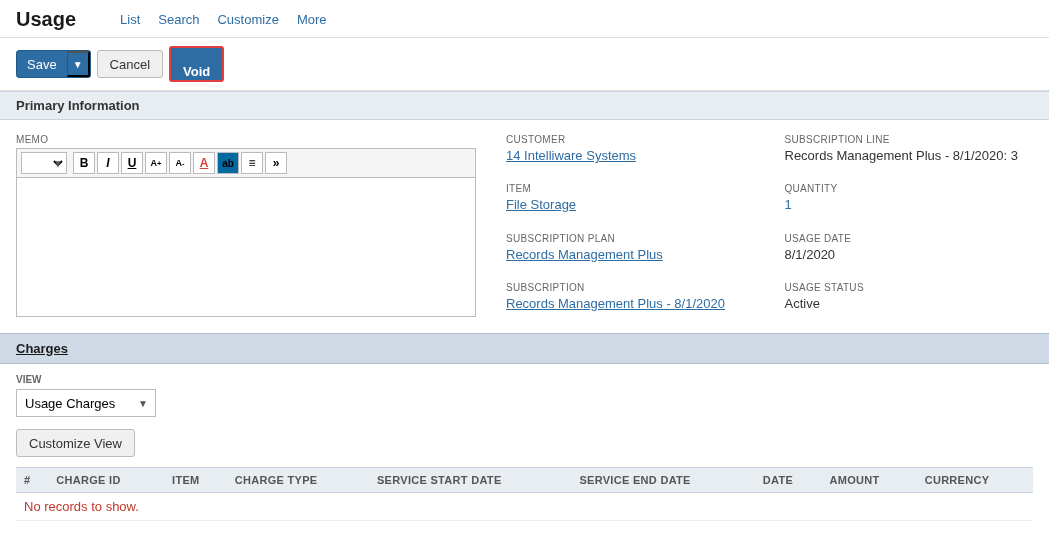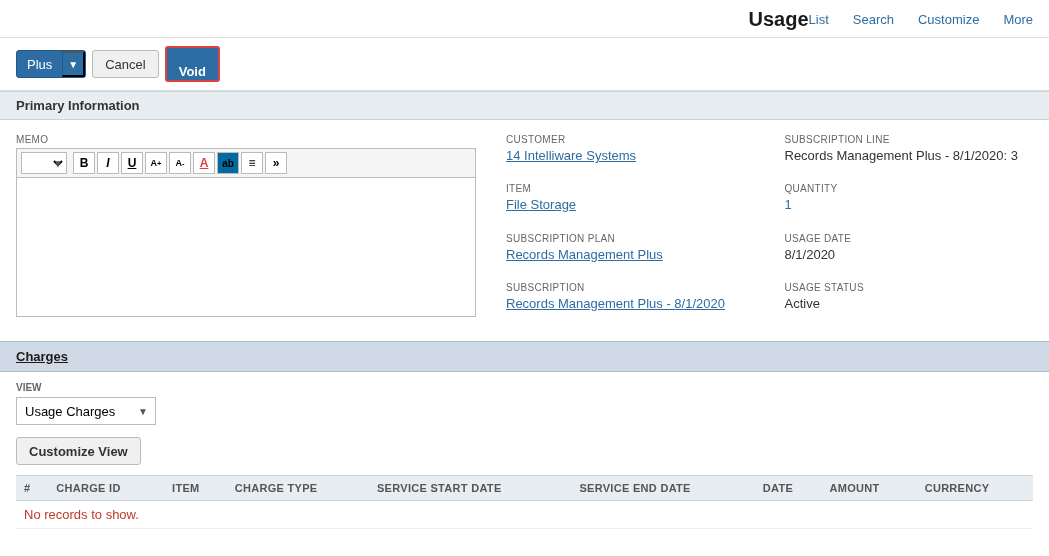--- a/index.html
+++ b/index.html
@@ -1,25 +1,25 @@
 <!DOCTYPE html>
 <html><head>
   <meta charset="utf-8">
   <style>
     * { box-sizing: border-box; margin: 0; padding: 0; }
     body { font-family: Arial, sans-serif; font-size: 13px; color: #333; background: #fff; }
 
     
     .top-bar {
-      display: flex; align-items: center; justify-content: flex-end;
+      display: flex; align-items: center; justify-content: flex-start;
       padding: 8px 16px 6px 16px;
       border-bottom: 1px solid #ddd;
     }
     .page-title { font-size: 20px; font-weight: bold; color: #1a1a1a; }
-    .top-nav { display: flex; gap: 24px; }
+    .top-nav { display: flex; gap: 18px; margin-left: 44px; }
     .top-nav-item { color: #2e6da4; text-decoration: none; font-size: 13px; cursor: pointer; }
 
     
     .toolbar {
       display: flex; align-items: center; gap: 6px;
       padding: 8px 16px;
       border-bottom: 1px solid #ddd;
     }
     .btn-save {
       display: flex; align-items: center;
@@ -84,21 +84,21 @@
     }
 
     
     .info-grid { flex: 1; display: grid; grid-template-columns: 1fr 1fr; gap: 14px 30px; }
     .info-field {}
     .info-value { font-size: 13px; color: #333; }
     .info-value.link { color: #2e6da4; cursor: pointer; text-decoration: underline; }
     .info-value.blue-num { color: #2e6da4; }
 
     
-    .charges-section { margin-top: 8px; }
+    .charges-section { margin-top: 0; }
     .charges-header {
       background: #d0dae6; border-top: 1px solid #aabccc; border-bottom: 1px solid #aabccc;
       padding: 7px 16px; font-size: 13px; font-weight: bold; color: #1a1a1a;
     }
     .charges-header span { text-decoration: underline; }
 
     .charges-body { padding: 10px 16px; }
     .view-label { font-size: 10px; font-weight: bold; color: #666; text-transform: uppercase; margin-bottom: 4px; }
     .view-select-wrapper { display: flex; align-items: flex-start; gap: 4px; margin-bottom: 12px; }
     .view-select {
@@ -111,21 +111,20 @@
     .select-wrapper::after {
       content: '▼'; position: absolute; right: 8px; top: 50%;
       transform: translateY(-50%); font-size: 10px; pointer-events: none; color: #555;
     }
     .select-wrapper select { padding-right: 24px; }
 
     .customize-view-btn {
       padding: 0 12px; height: 28px; background: #f0f0f0; color: #333;
       border: 1px solid #bbb; border-radius: 3px; cursor: pointer; font-size: 13px;
       margin-bottom: 10px;
-      font-weight: bold;
     }
 
     
     .charges-table { width: 100%; border-collapse: collapse; }
     .charges-table th {
       background: #e8edf2; border-top: 1px solid #c8d4df; border-bottom: 1px solid #c8d4df;
       padding: 6px 8px; text-align: left; font-size: 11px; color: #555;
       font-weight: bold; text-transform: uppercase; letter-spacing: 0.3px;
     }
     .charges-table td {
@@ -149,21 +148,21 @@
     <div class="top-nav">
       <span class="top-nav-item">List</span>
       <span class="top-nav-item">Search</span>
       <span class="top-nav-item">Customize</span>
       <span class="top-nav-item">More</span>
     </div>
   </div>
 
   <div class="toolbar">
     <div class="btn-save">
-      <button class="btn-save-main">Plus</button>
+      <button class="btn-save-main">Save</button>
       <button class="btn-save-arrow">▼</button>
     </div>
     <button class="btn-cancel">Cancel</button>
     <button class="btn-void">Void</button>
   </div>
 
   <div class="section-header">
     <span>Primary Information</span>
   </div>
 

